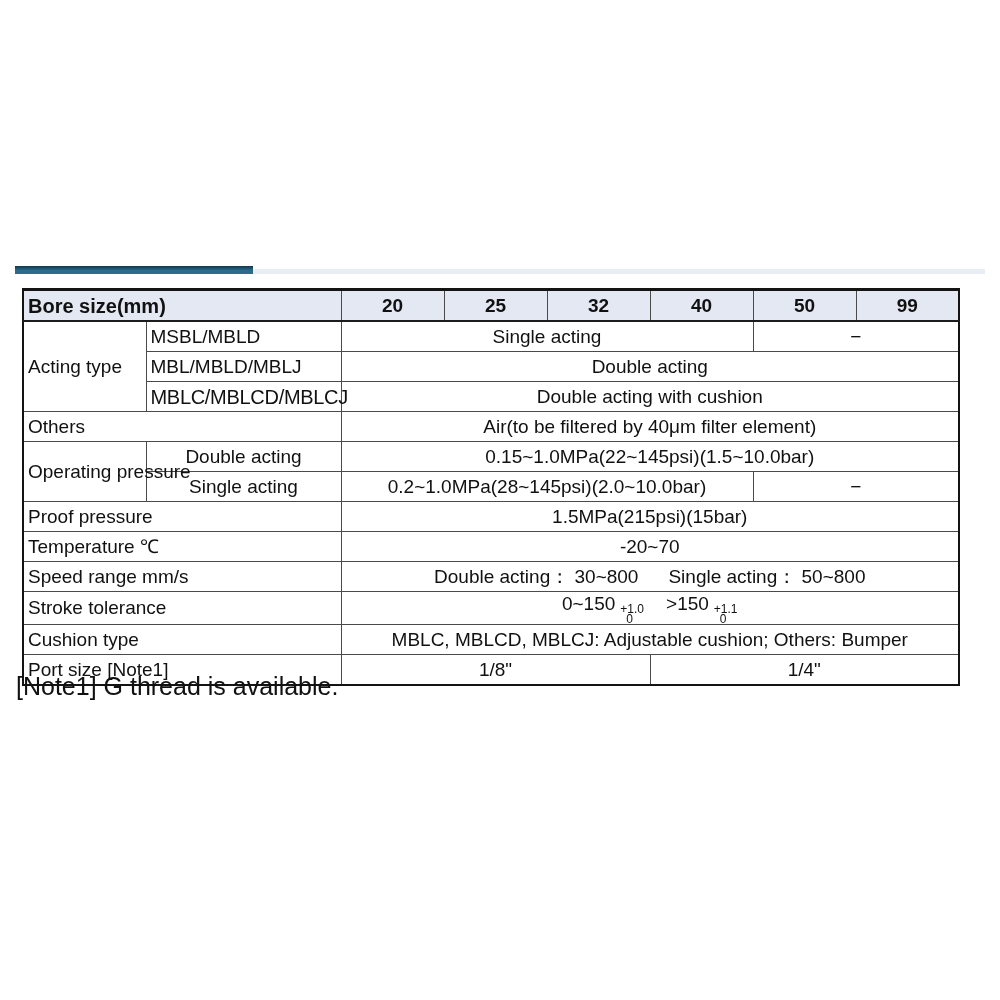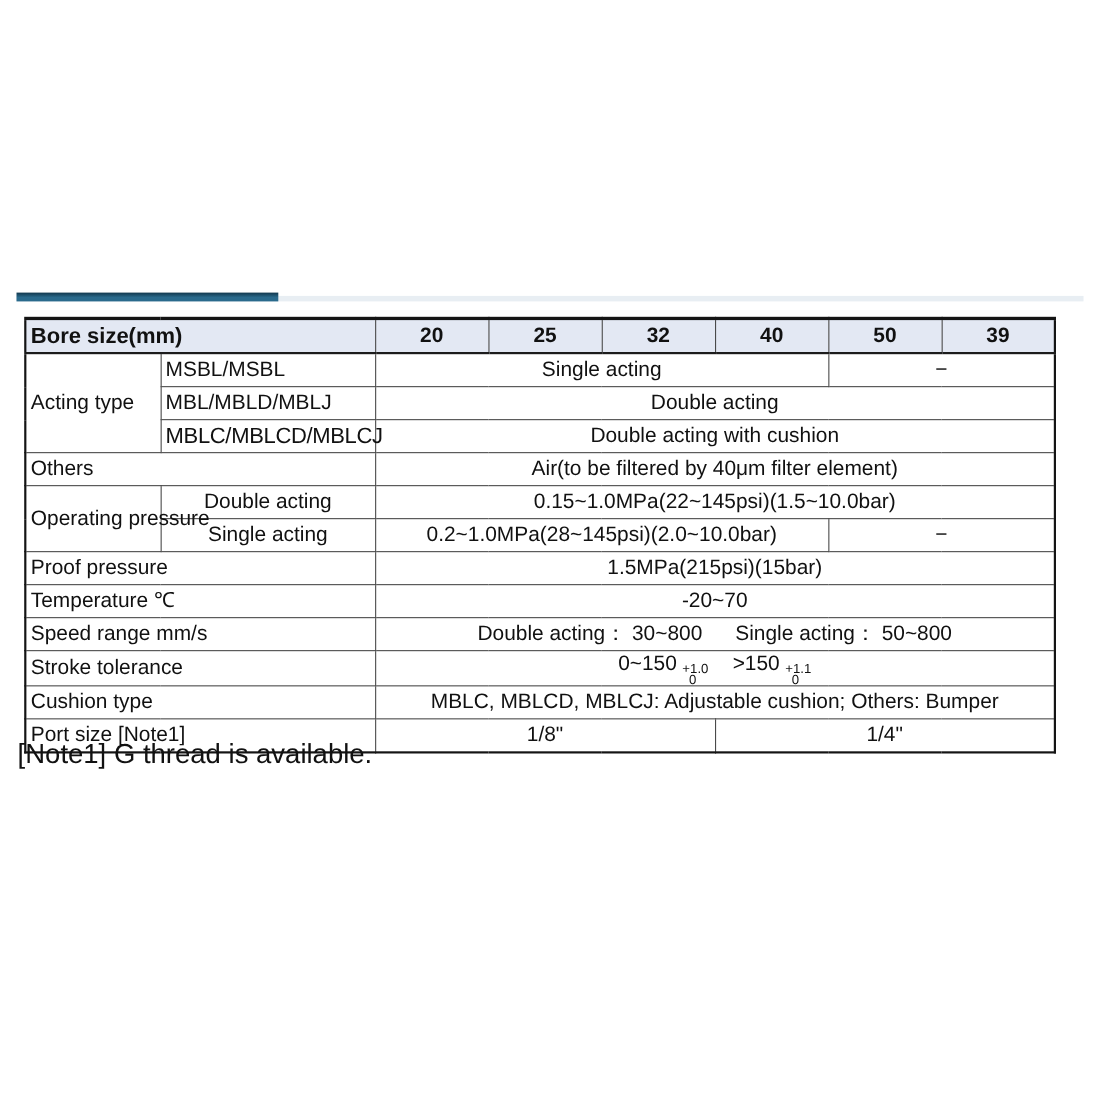--- a/index.html
+++ b/index.html
@@ -90,26 +90,26 @@
     </colgroup>
 
     <tbody>
         <tr class="head">
       <td colspan="2" class="hlabel">Bore size(mm)</td>
       <td class="c">20</td>
       <td class="c">25</td>
       <td class="c">32</td>
       <td class="c">40</td>
       <td class="c">50</td>
-      <td class="c">39</td>
+      <td class="c">99</td>
     </tr>
 
     <tr>
       <td rowspan="3" class="lblA">Acting type</td>
-      <td class="lbl">MSBL/MSBL</td>
+      <td class="lbl">MSBL/MBLD</td>
       <td colspan="4" class="c">Single acting</td>
       <td colspan="2" class="c">−</td>
     </tr>
 
     <tr>
       <td class="lbl">MBL/MBLD/MBLJ</td>
       <td colspan="6" class="c">Double acting</td>
     </tr>
 
     <tr>

